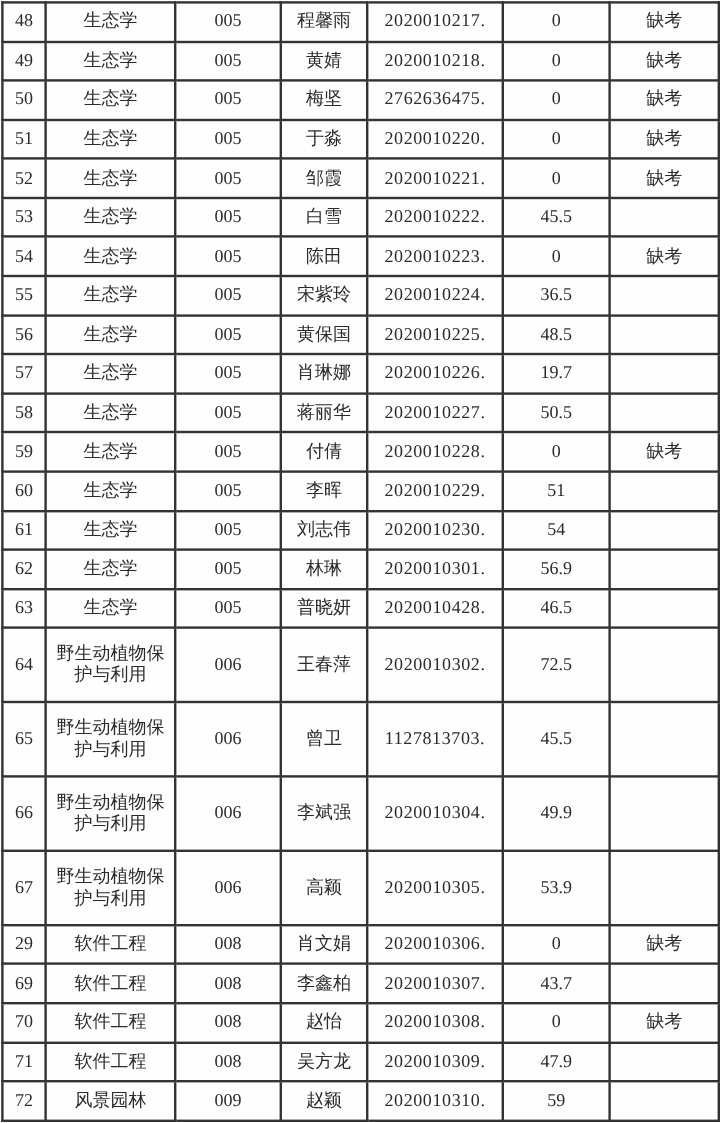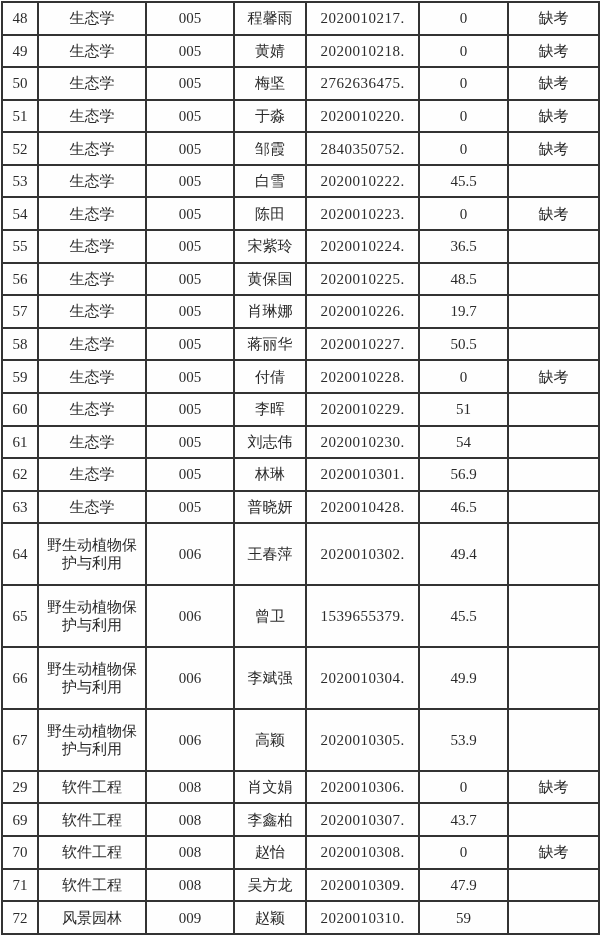--- a/index.html
+++ b/index.html
@@ -101,21 +101,21 @@
     <td class="cell-exam-number">2020010220.</td>
     <td class="cell-score">0</td>
     <td class="cell-remark">缺考</td>
   </tr>
 
   <tr>
     <td class="cell-index">52</td>
     <td class="cell-major">生态学</td>
     <td class="cell-code">005</td>
     <td class="cell-name">邹霞</td>
-    <td class="cell-exam-number">2840350752.</td>
+    <td class="cell-exam-number">2020010221.</td>
     <td class="cell-score">0</td>
     <td class="cell-remark">缺考</td>
   </tr>
 
   <tr>
     <td class="cell-index">53</td>
     <td class="cell-major">生态学</td>
     <td class="cell-code">005</td>
     <td class="cell-name">白雪</td>
     <td class="cell-exam-number">2020010222.</td>
@@ -223,31 +223,31 @@
     <td class="cell-remark"></td>
   </tr>
 
   <tr>
     <td class="cell-index">64</td>
     <td class="cell-major">野生动植物保
 护与利用</td>
     <td class="cell-code">006</td>
     <td class="cell-name">王春萍</td>
     <td class="cell-exam-number">2020010302.</td>
-    <td class="cell-score">49.4</td>
+    <td class="cell-score">72.5</td>
     <td class="cell-remark"></td>
   </tr>
 
   <tr>
     <td class="cell-index">65</td>
     <td class="cell-major">野生动植物保
 护与利用</td>
     <td class="cell-code">006</td>
     <td class="cell-name">曾卫</td>
-    <td class="cell-exam-number">1539655379.</td>
+    <td class="cell-exam-number">1127813703.</td>
     <td class="cell-score">45.5</td>
     <td class="cell-remark"></td>
   </tr>
 
   <tr>
     <td class="cell-index">66</td>
     <td class="cell-major">野生动植物保
 护与利用</td>
     <td class="cell-code">006</td>
     <td class="cell-name">李斌强</td>

